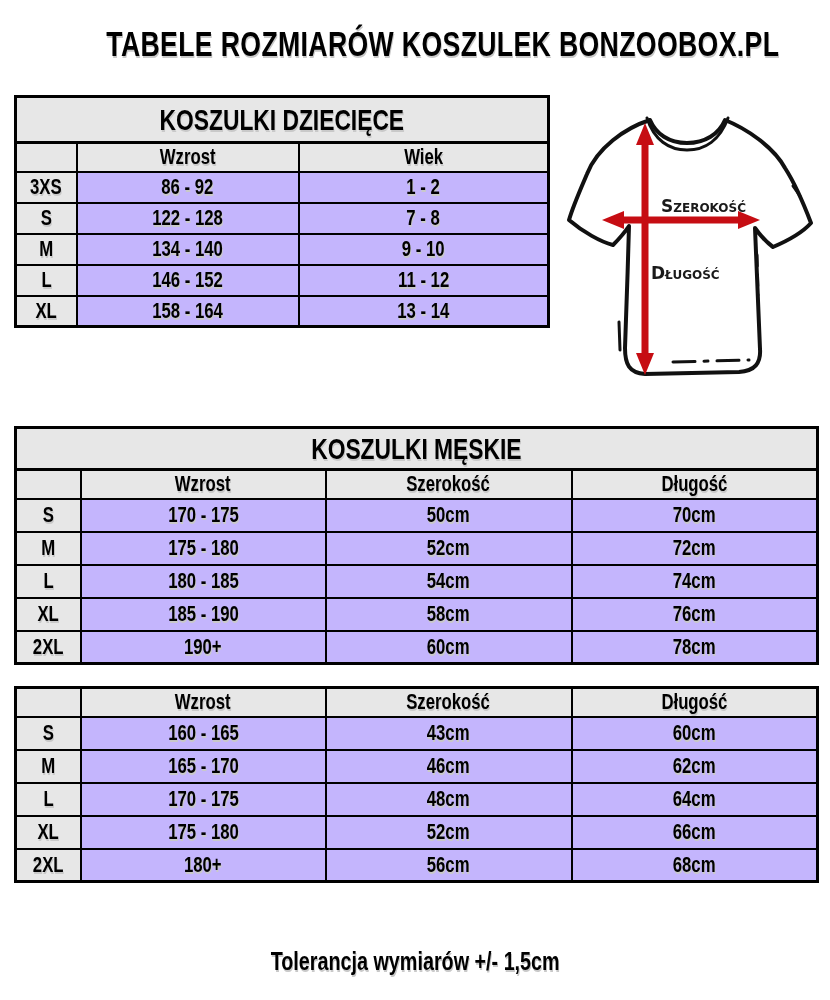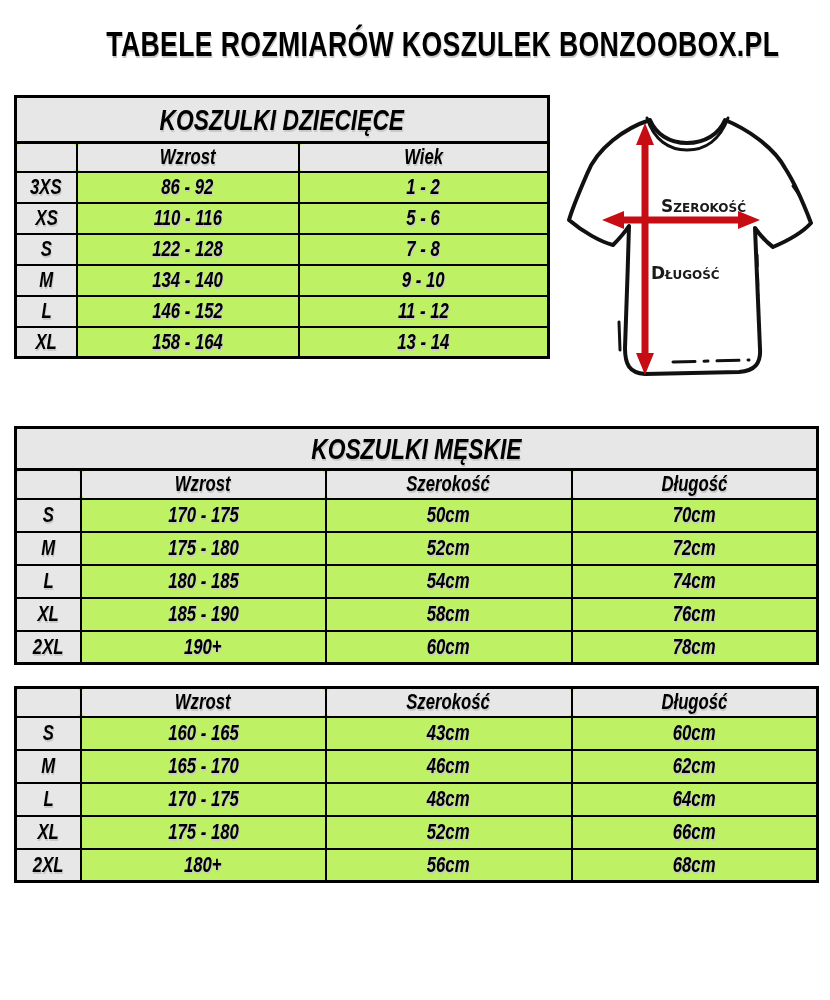--- a/index.html
+++ b/index.html
@@ -29,39 +29,38 @@
     margin: 0;
     text-align: center;
     font-size: 35px;
     font-weight: bold;
     letter-spacing: 0.5px;
   }
   table.sz {
     position: absolute;
     border-collapse: collapse;
     table-layout: fixed;
-    background: #bef264;
+    background: #c4b5fd;
     border: 3px solid #000;
-    font-style: italic;
   }
   table.sz th, table.sz td {
     border: 2px solid #000;
     text-align: center;
     vertical-align: middle;
     padding: 0;
     font-size: 22px;
     overflow: hidden;
   }
   table.sz .title-cell {
     background: #e7e7e7;
     height: 46px;
     font-size: 30px;
     border-bottom: 3px solid #000;
   }
-  table.sz .hdr { background: #e7e7e7; height: 29px; border-radius: 7px; }
+  table.sz .hdr { background: #e7e7e7; height: 29px; }
   table.sz .lbl { background: #e7e7e7; }
   #kids-table { left: 14px; top: 95px; width: 533px; }
   #kids-table td { height: 31px; text-align: center; }
   #mens-table  { left: 14px; top: 426px; width: 802px; }
   #womens-table{ left: 14px; top: 686px; width: 802px; }
   #mens-table td, #womens-table td { height: 33px; }
   #mens-table .title-cell, #womens-table .title-cell { height: 42px; }
   .diagram {
     position: absolute;
     left: 553px;
@@ -104,25 +103,20 @@
     </tr>
     <tr>
       <th class="hdr"><span class="t"></span></th>
       <th class="hdr"><span class="t">Wzrost</span></th>
       <th class="hdr"><span class="t">Wiek</span></th>
     </tr>
     <tr>
       <td class="lbl"><span class="t">3XS</span></td>
       <td><span class="t">86 - 92</span></td>
       <td><span class="t">1 - 2</span></td>
-    </tr>
-    <tr>
-      <td class="lbl"><span class="t">XS</span></td>
-      <td><span class="t">110 - 116</span></td>
-      <td><span class="t">5 - 6</span></td>
     </tr>
     <tr>
       <td class="lbl"><span class="t">S</span></td>
       <td><span class="t">122 - 128</span></td>
       <td><span class="t">7 - 8</span></td>
     </tr>
     <tr>
       <td class="lbl"><span class="t">M</span></td>
       <td><span class="t">134 - 140</span></td>
       <td><span class="t">9 - 10</span></td>
@@ -271,14 +265,15 @@
     </tr>
     <tr>
       <td class="lbl"><span class="t">2XL</span></td>
       <td><span class="t">180+</span></td>
       <td><span class="t">56cm</span></td>
       <td><span class="t">68cm</span></td>
     </tr>
   </tbody>
     </table>
 
+  <div class="footer-note"><span class="t">Tolerancja wymiarów +/- 1,5cm</span></div>
 
 </div>
 
 </body></html>

